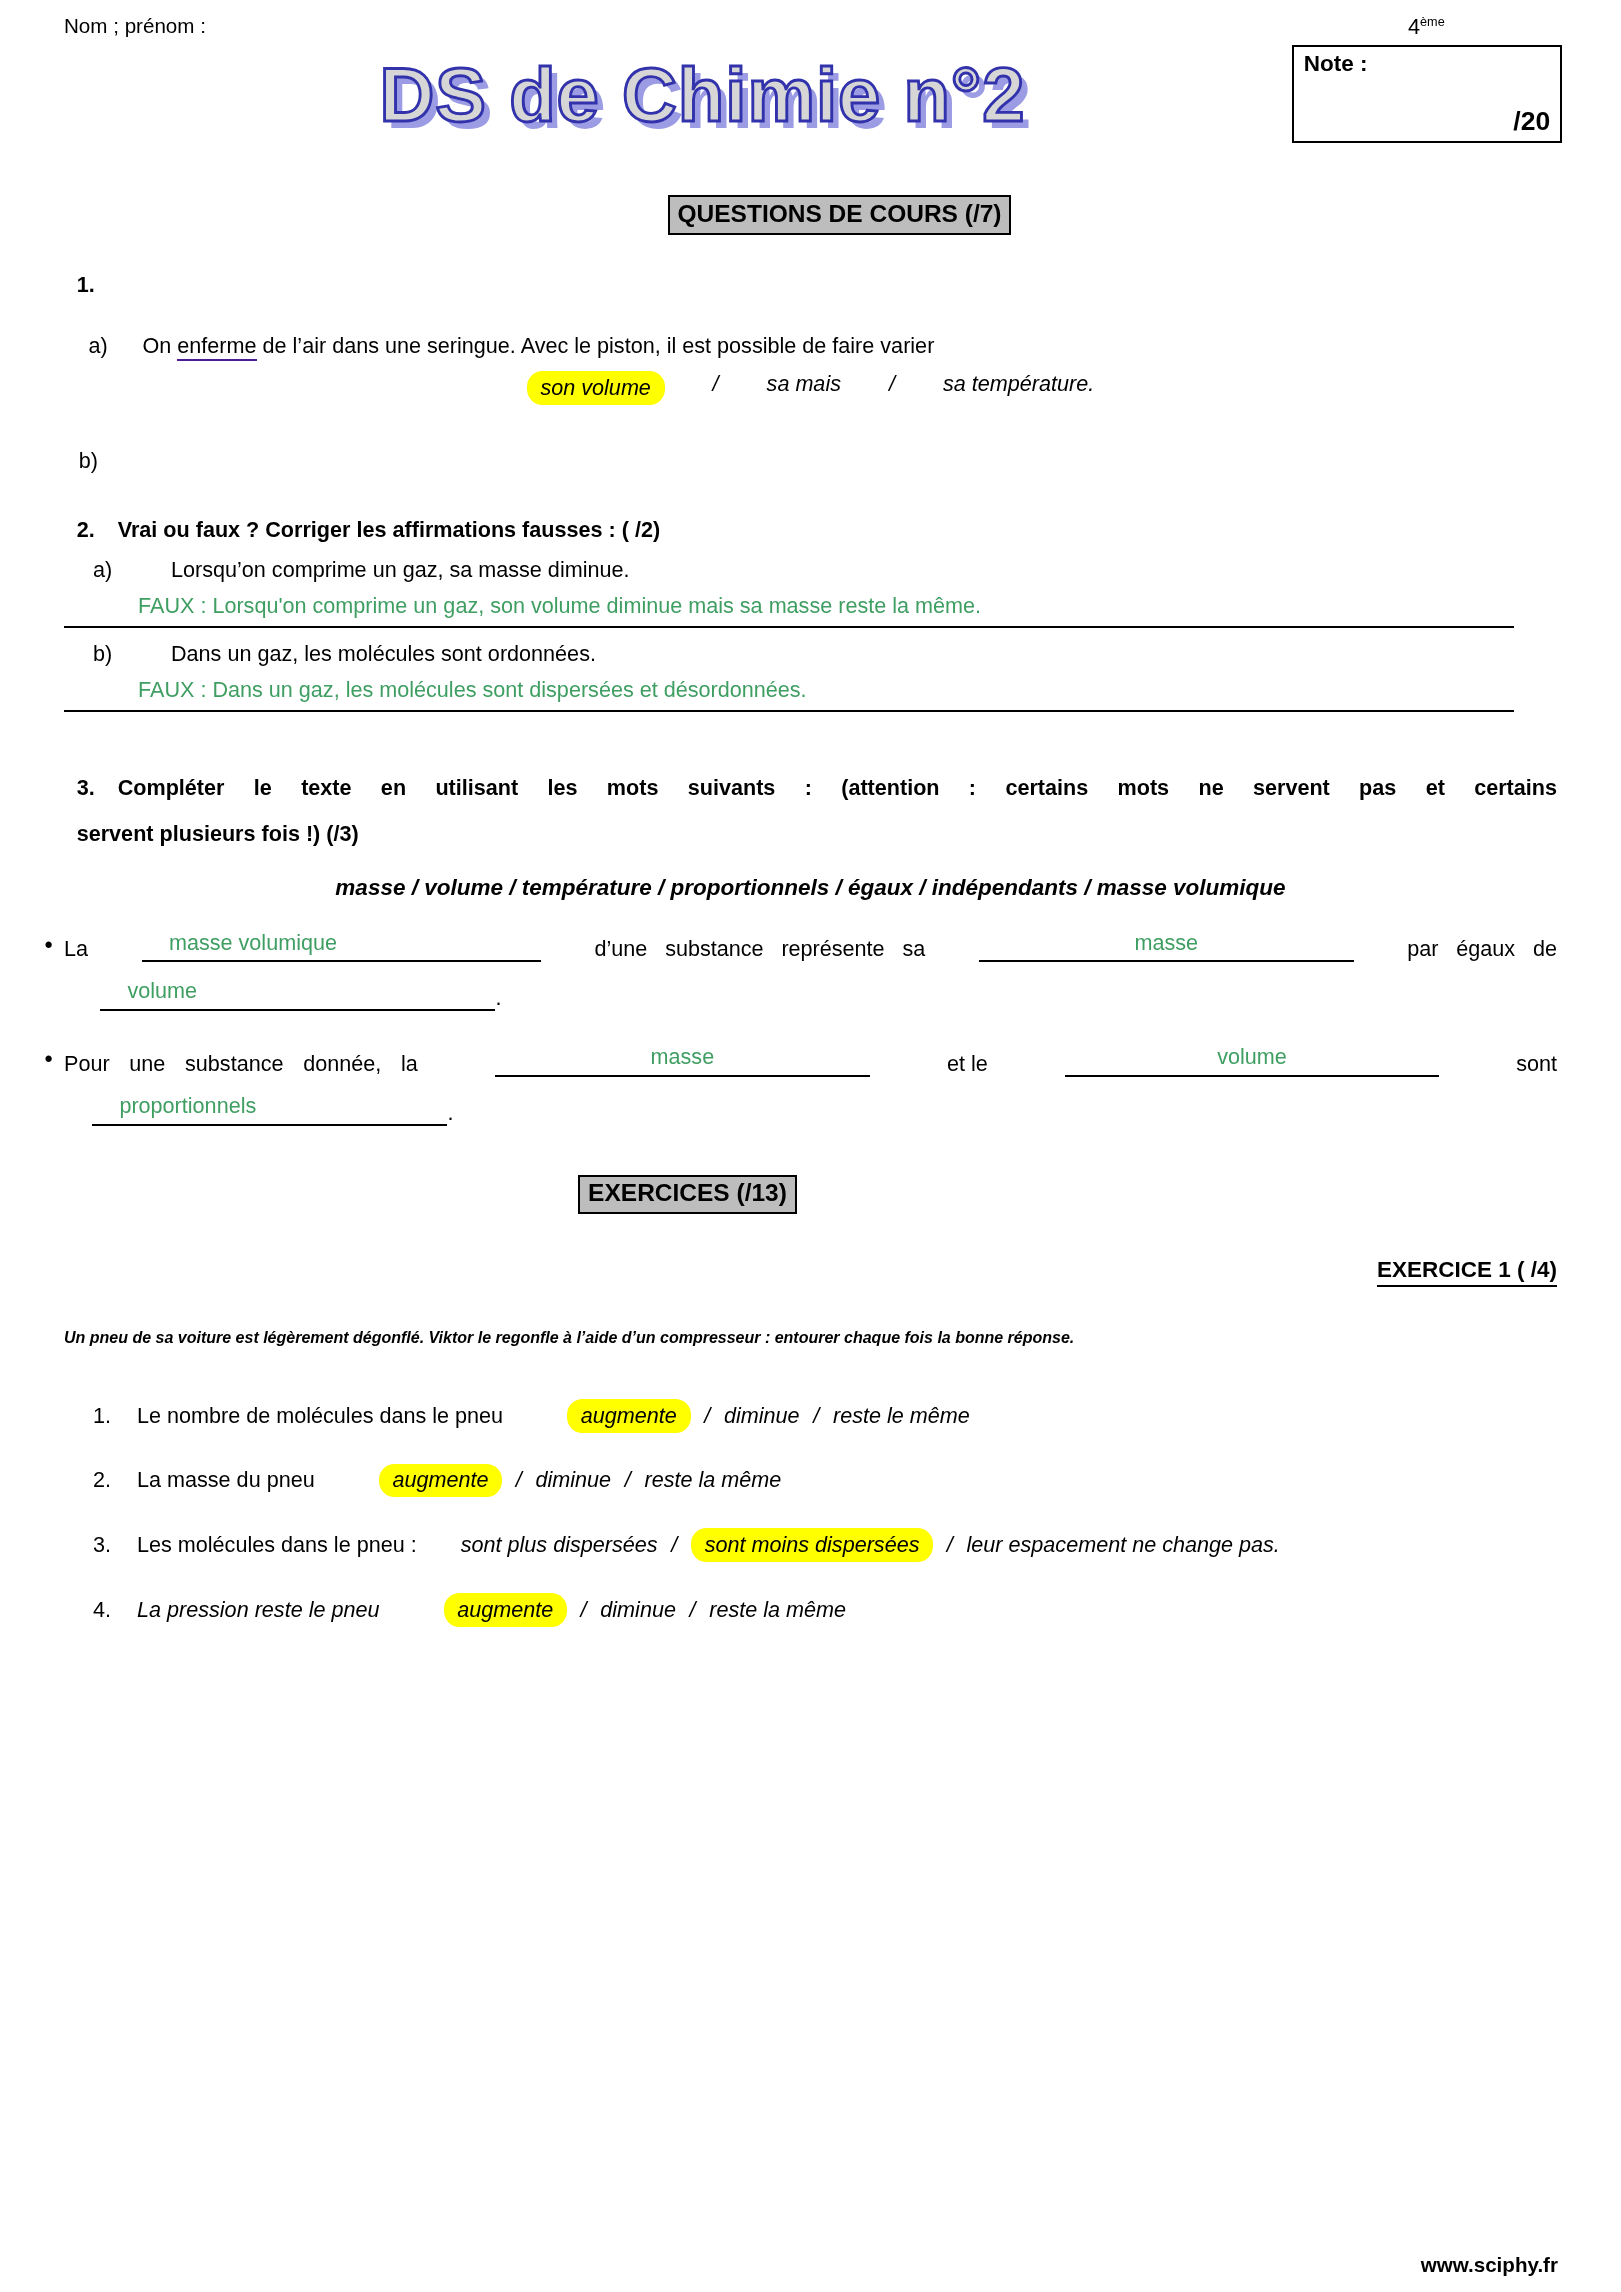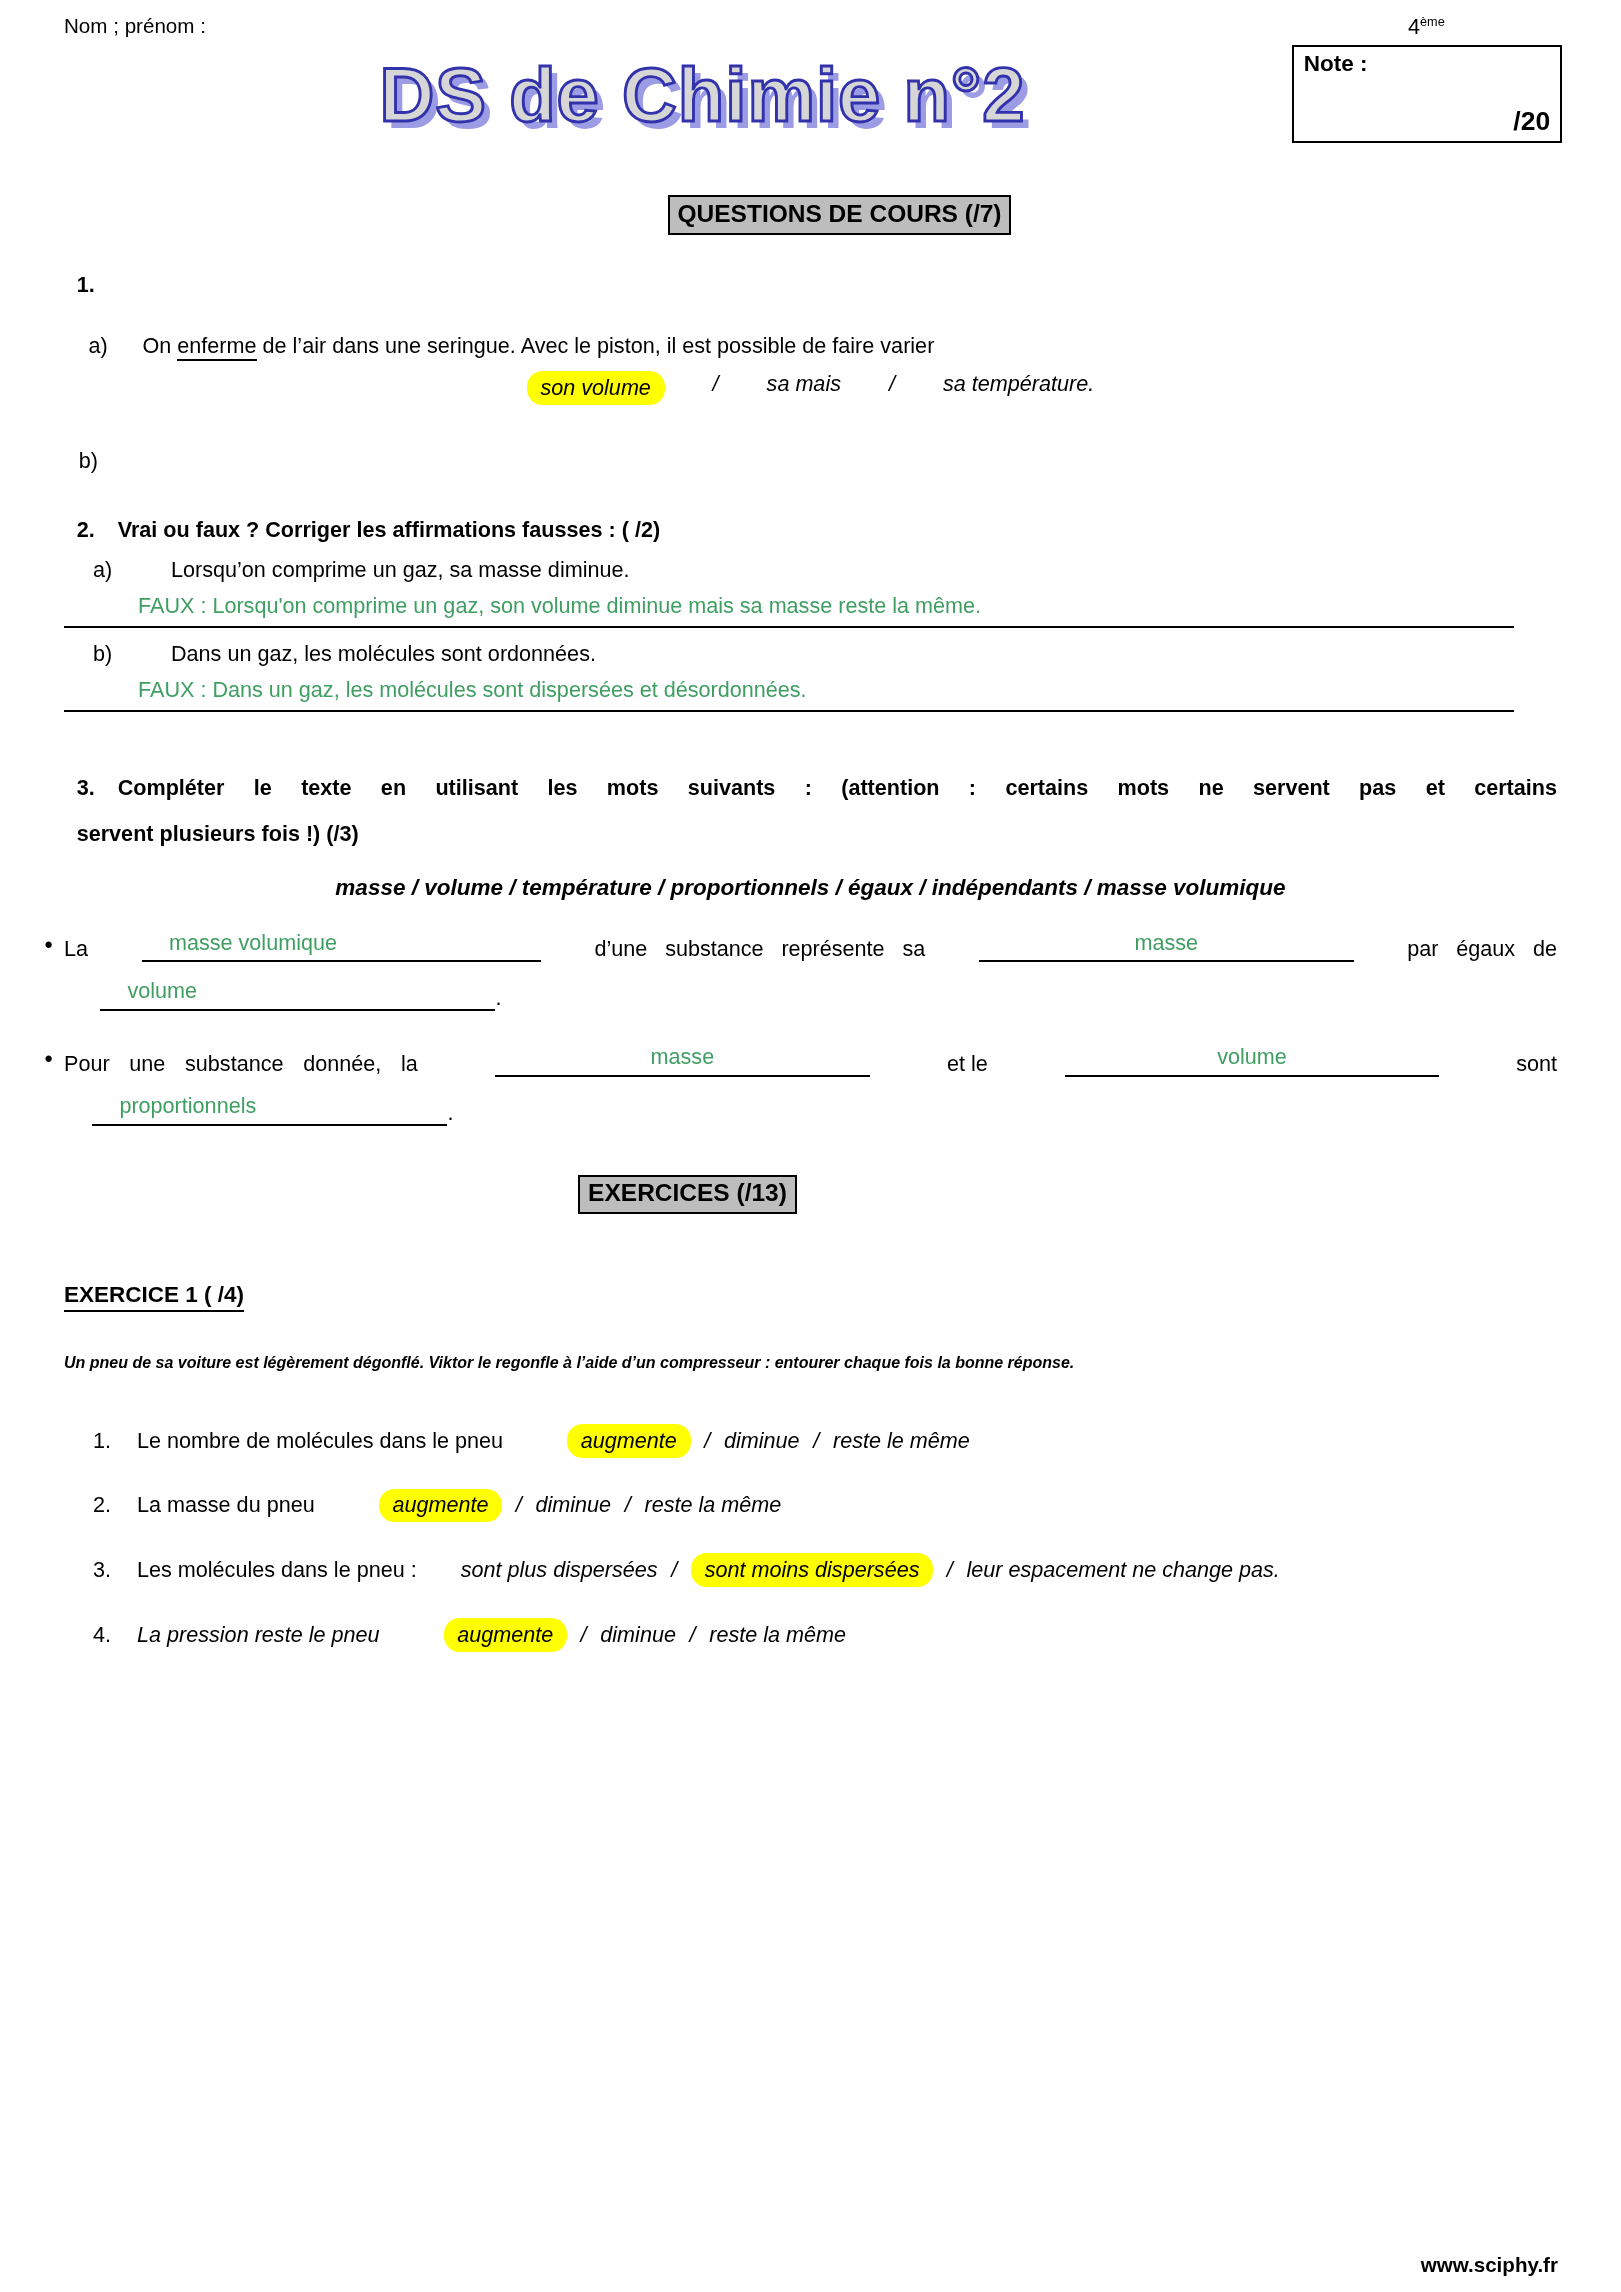--- a/index.html
+++ b/index.html
@@ -57,21 +57,21 @@
     padding:2.9px 7.8px 4.9px;
     font-weight:bold;
     font-size:24.5px;
   }
 
   .q-heading { display:flex; margin:37px 0 0 12.7px; font-weight:bold; }
   .q-heading .num { flex:none; width:41px; }
 
   .sub-row { display:flex; margin-left:24.5px; }
   .sub-row .sub-label { flex:none; width:54px; }
-  .underl { border-bottom:2px solid #000000; padding-bottom:1px; }
+  .underl { border-bottom:2px solid #4c1d95; padding-bottom:1px; }
 
   .q1a { margin-top:35px; }
   .opt-row-center { display:flex; justify-content:center; gap:48px; margin-top:12.7px; font-style:italic; }
   .q1b { margin-top:43px; margin-left:14.7px; }
   .q1b .sub-label { width:49px; }
   .q1b .opts { margin-left:157px; font-style:italic; }
   .q1b .opts .sep { margin:0 9.8px; }
 
   .q2 .sub-row { margin-left:29px; margin-top:13.7px; }
   .q2 .sub-row .sub-label { width:78px; }
@@ -93,21 +93,21 @@
   .fill-row .bullet { position:absolute; left:-19.6px; bottom:3.9px; font-size:23.5px; }
   .fill-cont { display:flex; align-items:flex-end; margin-top:15.7px; }
   .blank { display:inline-block; border-bottom:2.9px solid #000; padding-bottom:4.9px; text-align:center; }
   .blank.ta-l { text-align:left; padding-left:27.4px; }
   .w380 { width:372px; } .w383 { width:375px; } .w375 { width:368px; }
   .w382 { width:374px; } .w335 { width:328px; }
   .ws12 { word-spacing:11.8px; } .ws14 { word-spacing:13.7px; }
   .ind37 { margin-left:36px; } .ind29 { margin-left:28px; }
   .fill1 { margin-top:29px; }
 
-  .ex1-heading { margin-top:68px; }
+  .ex1-heading { margin-top:43px;text-align:right; }
   .ex1-heading span { display:inline-block; font-weight:bold; border-bottom:2.9px solid #000; padding-bottom:2px; font-size:22.5px; }
   .ex1-intro { margin-top:25.5px; font-weight:bold; text-align:justify; line-height:49px; font-size:16px;font-style:italic; }
 
   .ex-item { display:flex; align-items:baseline; margin-top:31px; margin-left:29px; }
   .ex-item.first { margin-top:37px; }
   .ex-item .num { flex:none; width:44px; }
   .ex-item .gap65 { margin-left:64px; }
   .ex-item .gap45 { margin-left:44px; }
   .ex-item .sep { margin:0 13.7px; }
 

